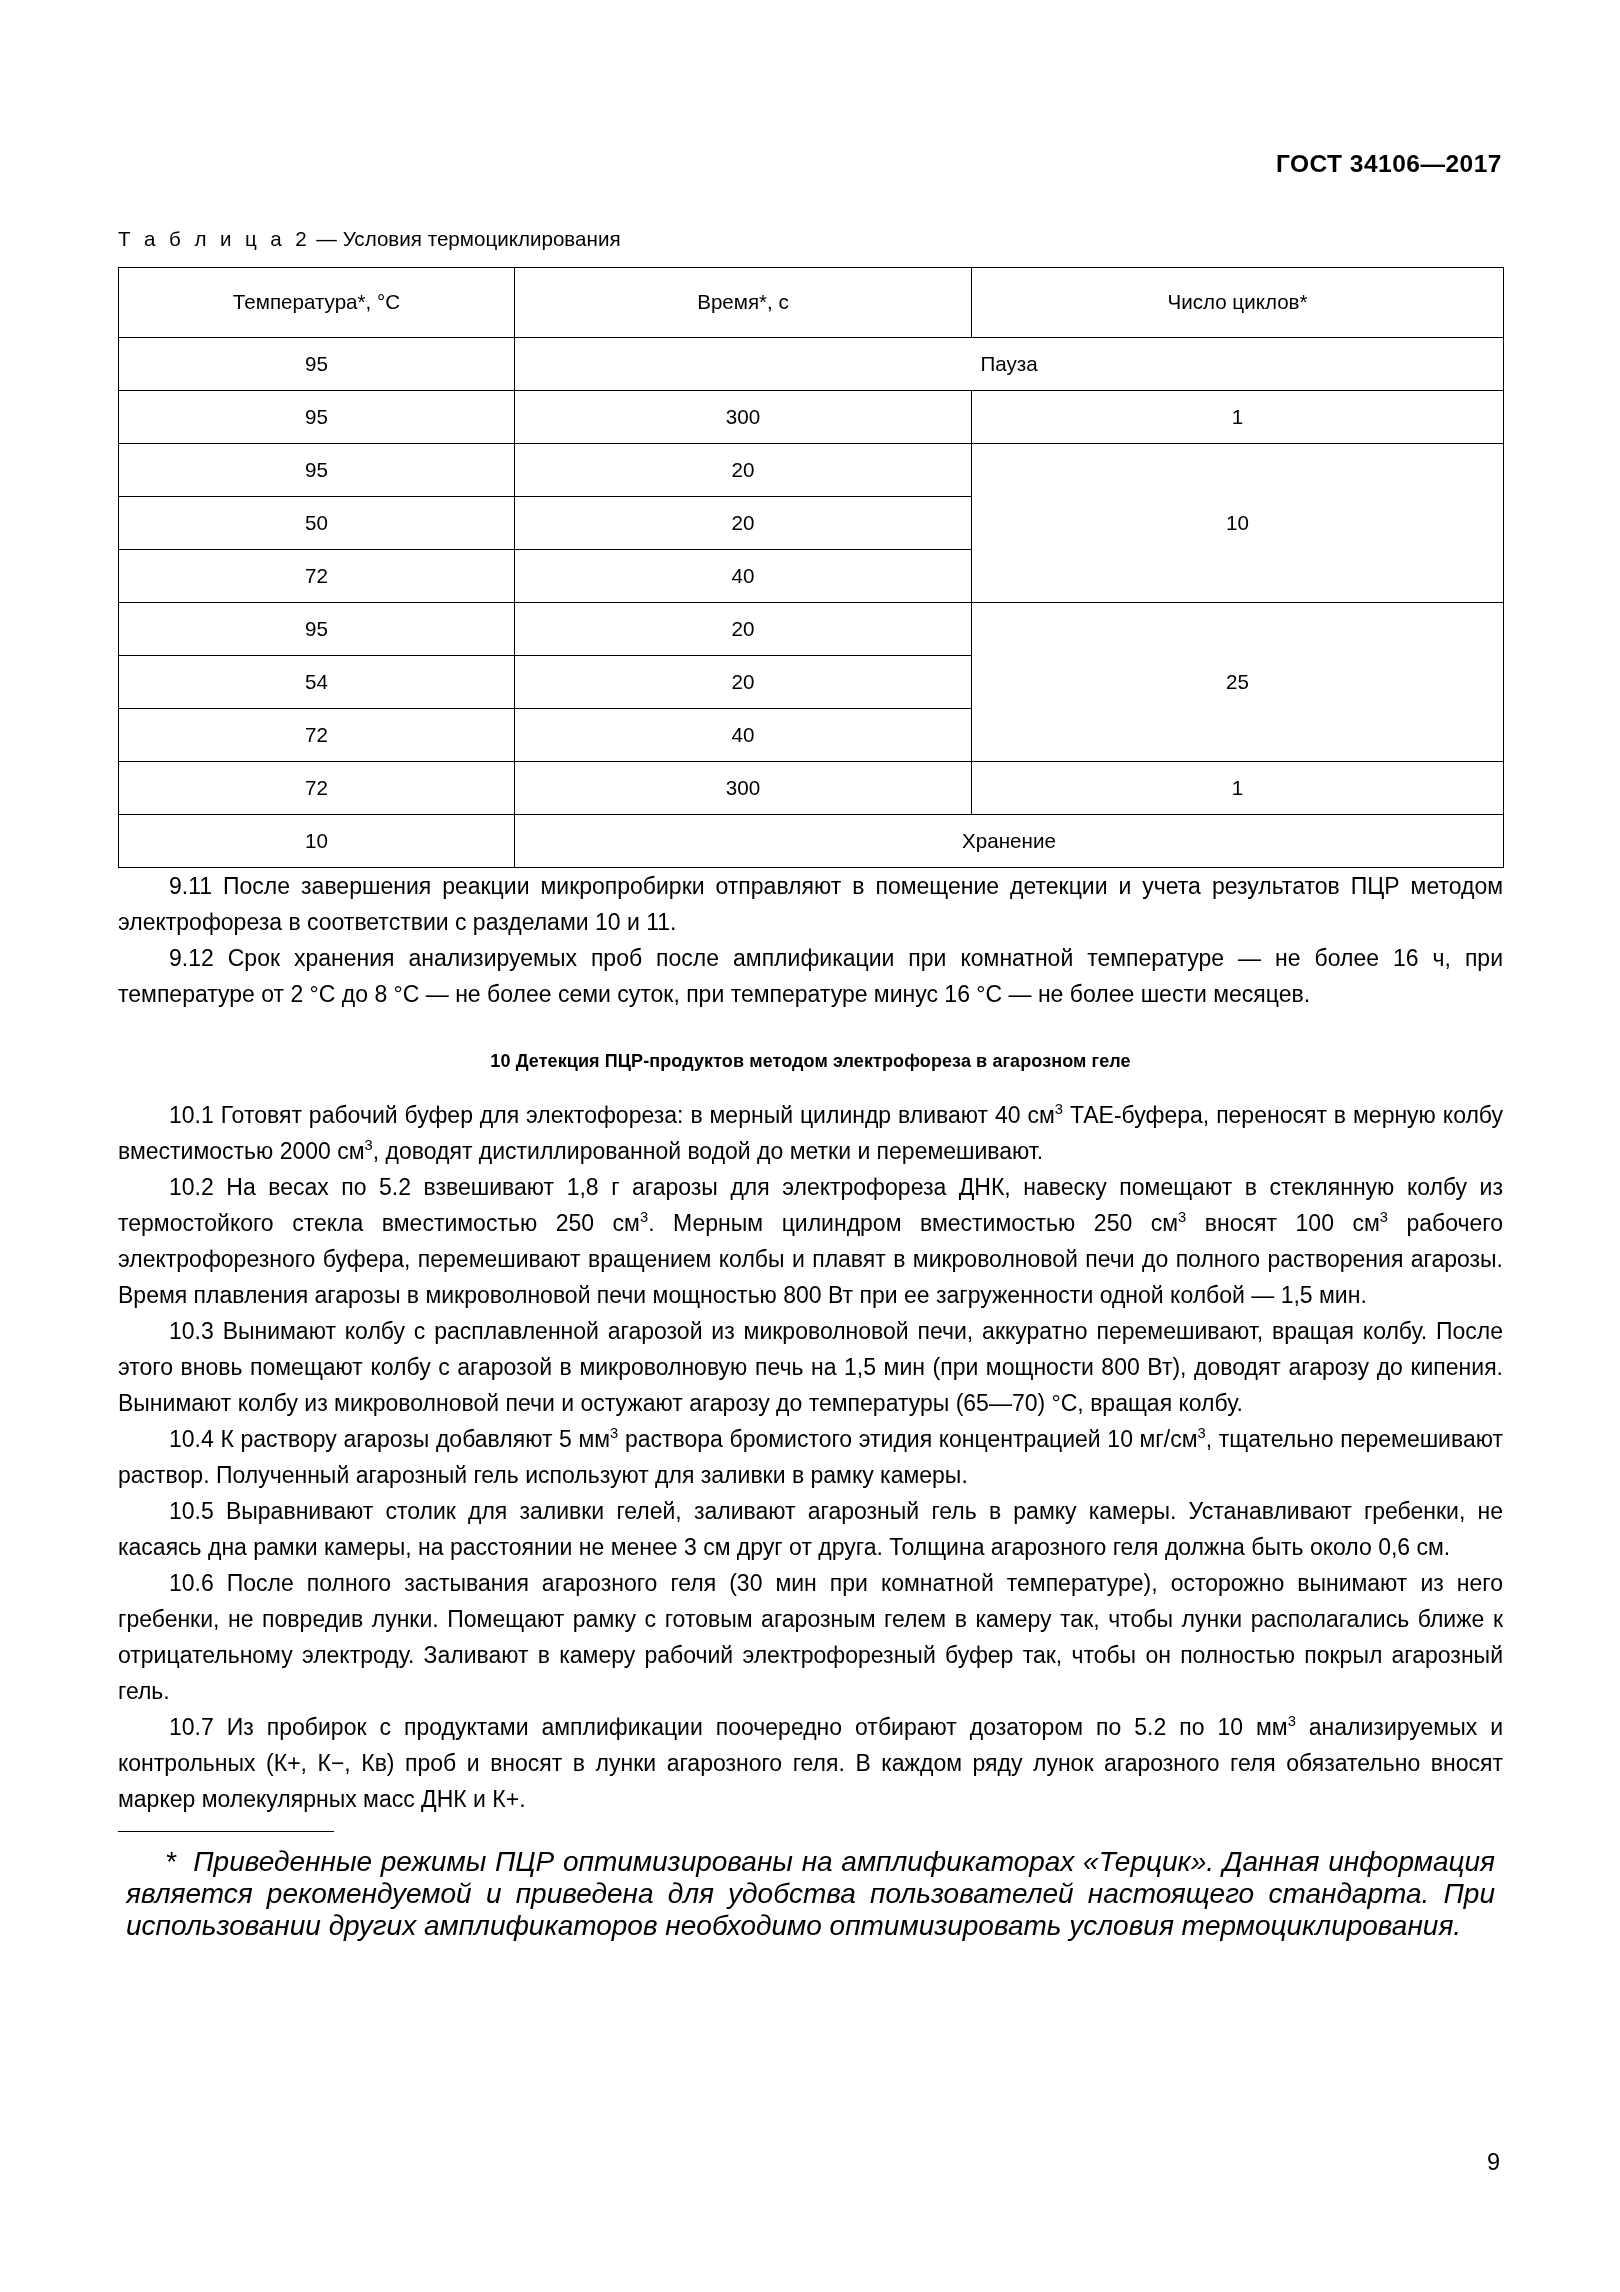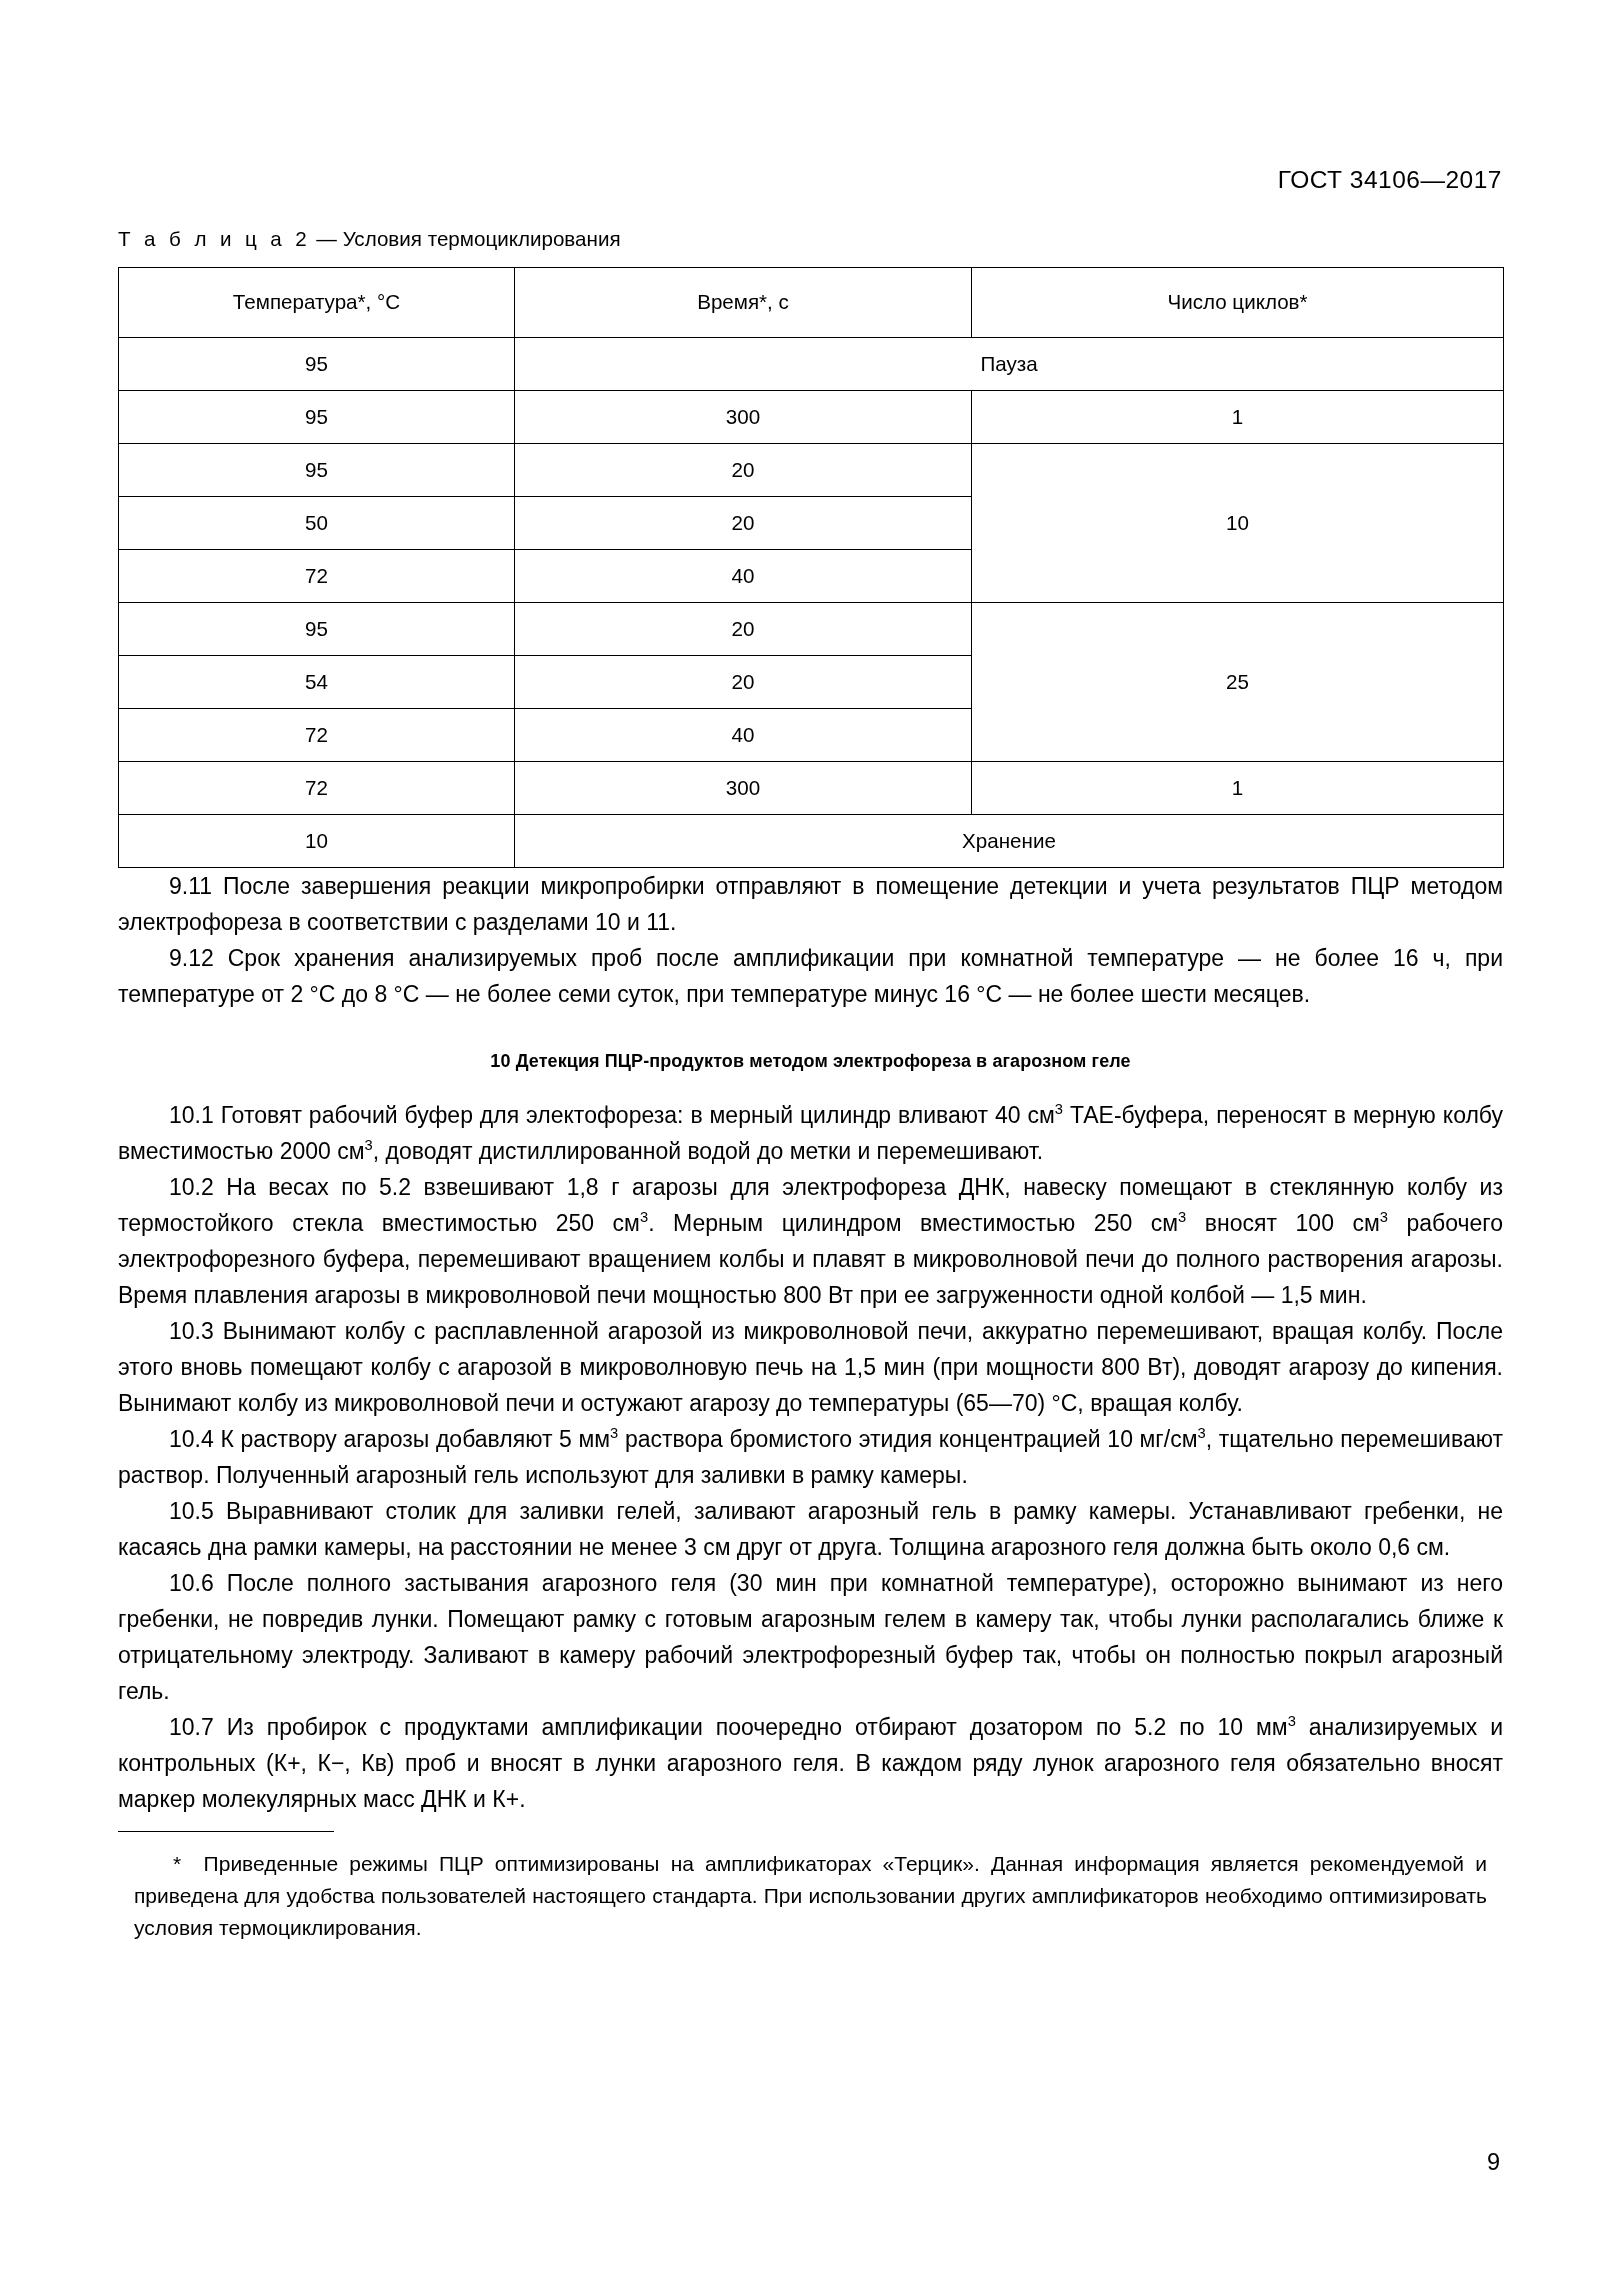--- a/index.html
+++ b/index.html
@@ -14,24 +14,24 @@
     background: #ffffff;
     font-family: "Liberation Sans", sans-serif;
     color: #000000;
     box-sizing: border-box;
     overflow: hidden;
   }
 
   
   .doc-header {
     position: absolute;
-    top: 166px;
+    top: 150px;
     right: 118px;
     font-size: 24.5px;
-    font-weight: normal;
+    font-weight: bold;
     letter-spacing: 0.5px;
     white-space: nowrap;
   }
 
   
   .content {
     position: absolute;
     left: 118px;
     top: 227px;
     width: 1385px;
@@ -97,24 +97,25 @@
 
   
   .footnote-wrap { margin-top: 13.7px; }
   .footnote-rule {
     width: 216px;
     height: 0;
     border-top: 1.6px solid #000000;
     margin: 0 0 13.7px 0;
   }
   .footnote {
-    font-size: 21px;
+    font-size: 28px;
     line-height: 32px;
     text-align: justify;
-    margin: 16px;
+    margin: 8px;
+    font-style: italic;
   }
   .footnote .fn-indent { display: inline-block; width: 39px; }
 
   
   .page-number {
     position: absolute;
     right: 120px;
     bottom: 117px;
     font-size: 23.5px;
   }

